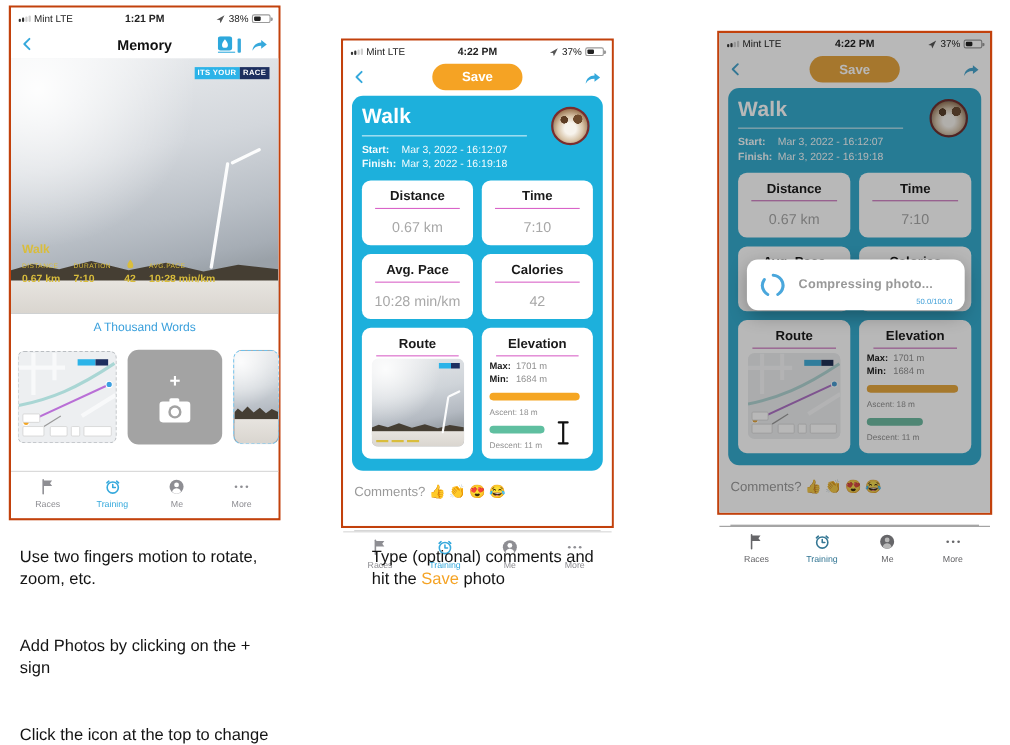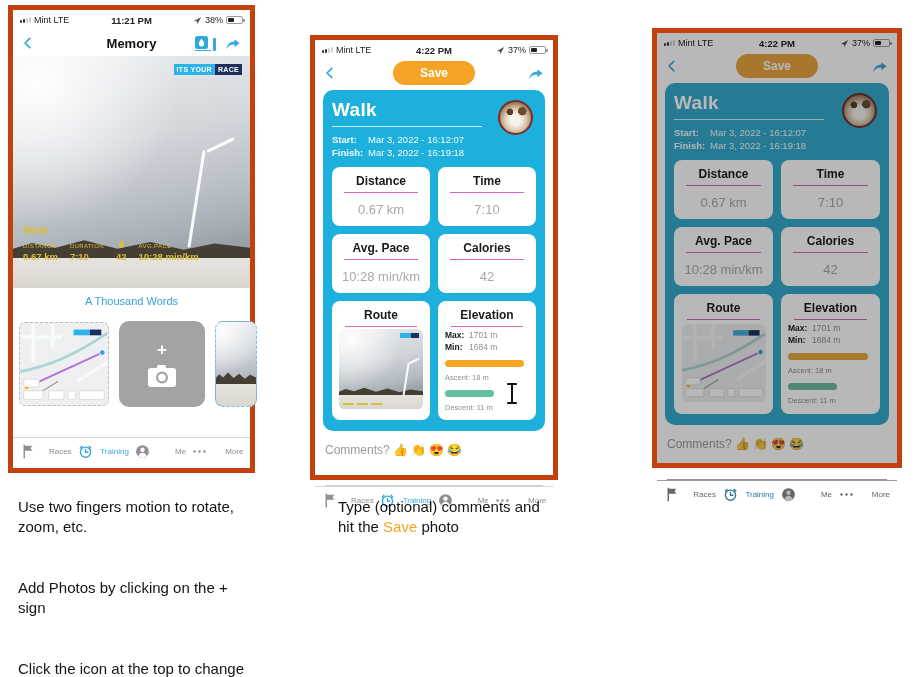--- a/index.html
+++ b/index.html
@@ -5,21 +5,21 @@
   :root{
     --accent:#36a9dc; --cyan:#1db0dc; --orange:#f5a324; --magenta:#d964c8;
     --bar_orange:#f5a623; --bar_teal:#5fbfa0; --overlay_yellow:#d9bd3c; --tab_gray:#8e8e93;
   }
   *{box-sizing:border-box; margin:0; padding:0;}
   html,body{background:#fff;}
   .canvas{position:relative; width:918px; height:677px; background:#fff;
           font-family:"Liberation Sans", sans-serif; overflow:hidden;}
 
   
-  .phone{position:absolute; background:#fff; border:5px solid #c2410c;}
+  .phone{position:absolute; background:#fff; border:2px solid #c2410c;}
   .screen{display:flex; flex-direction:column; height:100%; background:#fff;}
   .statusbar{display:grid; grid-template-columns:1fr auto 1fr; align-items:center;
              height:20px; padding:0 7px; font-size:9px; color:#222; flex:0 0 auto;}
   .sb-left{display:flex; align-items:center; gap:3px;}
   .sb-right{display:flex; align-items:center; gap:3px; justify-self:end;}
   .sb-time{font-weight:bold; font-size:9.5px;}
   .bars{display:flex; align-items:flex-end; gap:1px;}
   .bars i{display:block; width:2px; background:#cfcfcf; border-radius:1px;}
   .bars i:nth-child(1){height:3px; background:#333;}
   .bars i:nth-child(2){height:4px; background:#333;}
@@ -72,21 +72,21 @@
                overflow:hidden; flex:0 0 auto;
     background:
       radial-gradient(circle at 15% 12%, rgba(255,255,255,0.9), rgba(255,255,255,0) 50%),
       linear-gradient(168deg,#e7e9eb 0%, #cfd4d9 40%, #b3b9c1 66%, #9aa1a8 78%);}
   .thumb-photo .mtn{bottom:18px; height:22px;}
   .thumb-photo .snow{height:22px;}
 
   
   .tabbar{margin-top:auto; display:flex; justify-content:space-around; align-items:flex-start;
           border-top:1px solid #d6d6d6; padding:5px 4px 8px; flex:0 0 auto;}
-  .tab{display:flex; flex-direction:row; align-items:center; gap:3px; width:52px; cursor:pointer;justify-content:space-between;}
+  .tab{display:flex; flex-direction:column; align-items:center; gap:3px; width:52px; cursor:pointer;}
   .tab .tlabel{font-size:8px; color:var(--tab_gray,#8e8e93);}
   .tab.active .tlabel{color:var(--accent,#36a9dc);}
 
   
   .phone2{left:310px; top:35px; width:248px; height:445px;}
   .phone3{left:652px; top:28px; width:250px; height:440px;}
   .walkcard{position:relative; margin:4px 8px 0; background:var(--cyan,#1db0dc); border-radius:10px;
             padding:9px 9px 11px; flex:0 0 auto;}
   .wc-title{color:#fff; font-weight:bold; font-size:19px; letter-spacing:0.3px;}
   .wc-rule{width:150px; height:1px; background:rgba(255,255,255,0.8); margin:5px 0 7px;}
@@ -163,21 +163,21 @@
       <div class="statusbar">
         <div class="sb-left">
           <span class="bars">
               <i></i>
               <i></i>
               <i></i>
               <i></i>
             </span>
           <span>Mint  LTE</span>
         </div>
-        <span class="sb-time">11:21 PM</span>
+        <span class="sb-time">1:21 PM</span>
         <div class="sb-right">
           <svg width="9" height="9" viewBox="0 0 20 20">
               <path d="M2 11 L18 2 L10 18 L8.3 11.7 Z" fill="#555"></path>
             </svg>
           <span>38%</span>
           <span class="bat">
               <i></i>
             </span>
         </div>
       </div>
@@ -608,20 +608,28 @@
           <svg width="17" height="17" viewBox="0 0 24 24">
               <circle cx="5" cy="12" r="1.7" fill="#8e8e93"></circle>
               <circle cx="12" cy="12" r="1.7" fill="#8e8e93"></circle>
               <circle cx="19" cy="12" r="1.7" fill="#8e8e93"></circle>
             </svg>
           <span class="tlabel">More</span>
         </div>
       </div>
     </div>
 
+    <div class="dialog">
+      <svg width="27" height="27" viewBox="0 0 26 26">
+        <circle cx="13" cy="13" r="9" fill="none" stroke="#bcdcf0" stroke-width="2.6" stroke-dasharray="9 19" stroke-linecap="round" transform="rotate(150 13 13)"></circle>
+        <circle cx="13" cy="13" r="9" fill="none" stroke="#4aa7dc" stroke-width="2.6" stroke-dasharray="15 9" stroke-linecap="round" transform="rotate(-35 13 13)"></circle>
+      </svg>
+      <span class="dlg-msg">Compressing photo...</span>
+      <span class="dlg-progress">50.0/100.0</span>
+    </div>
   </div>
 
   <div class="caption cap1">
     <p>Use two fingers motion to rotate, zoom, etc.</p>
     <p>Add Photos by clicking on the + sign</p>
     <p>Click the icon at the top to change caption color</p>
   </div>
   <div class="caption cap2">
     <p><span>Type (optional) comments and hit the </span><span class="save-word">Save</span><span> photo</span></p>
   </div>

